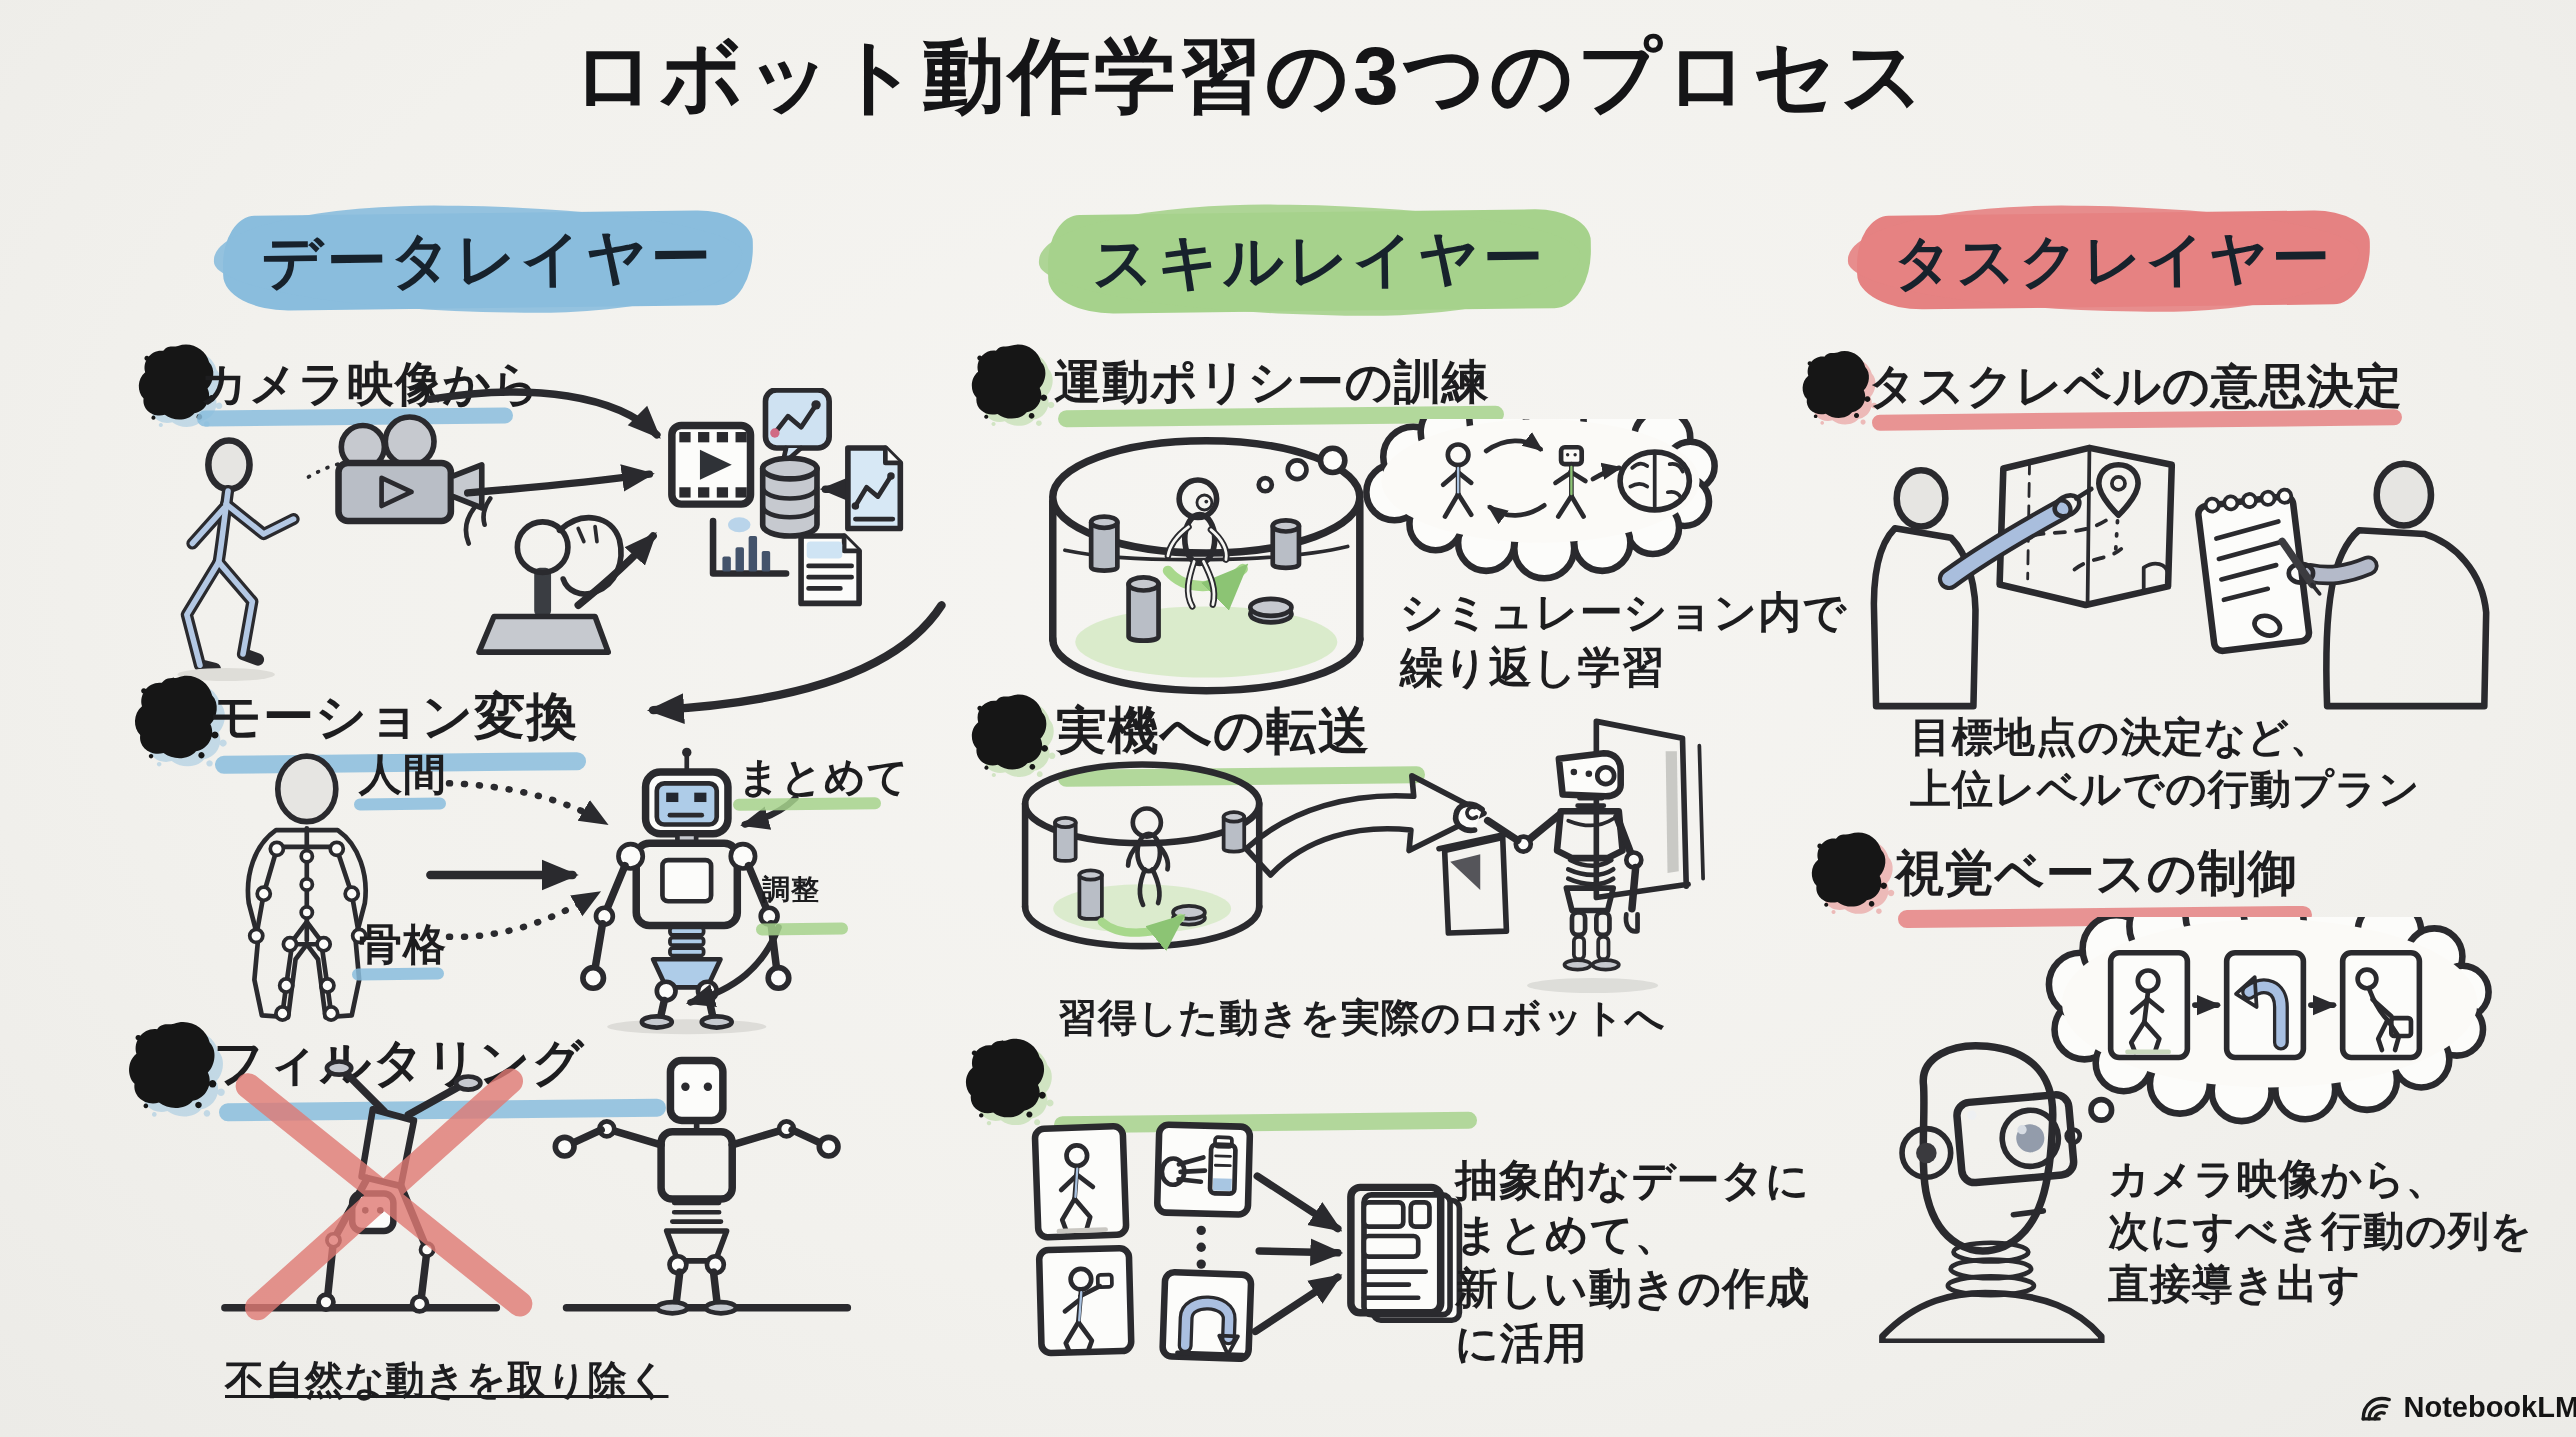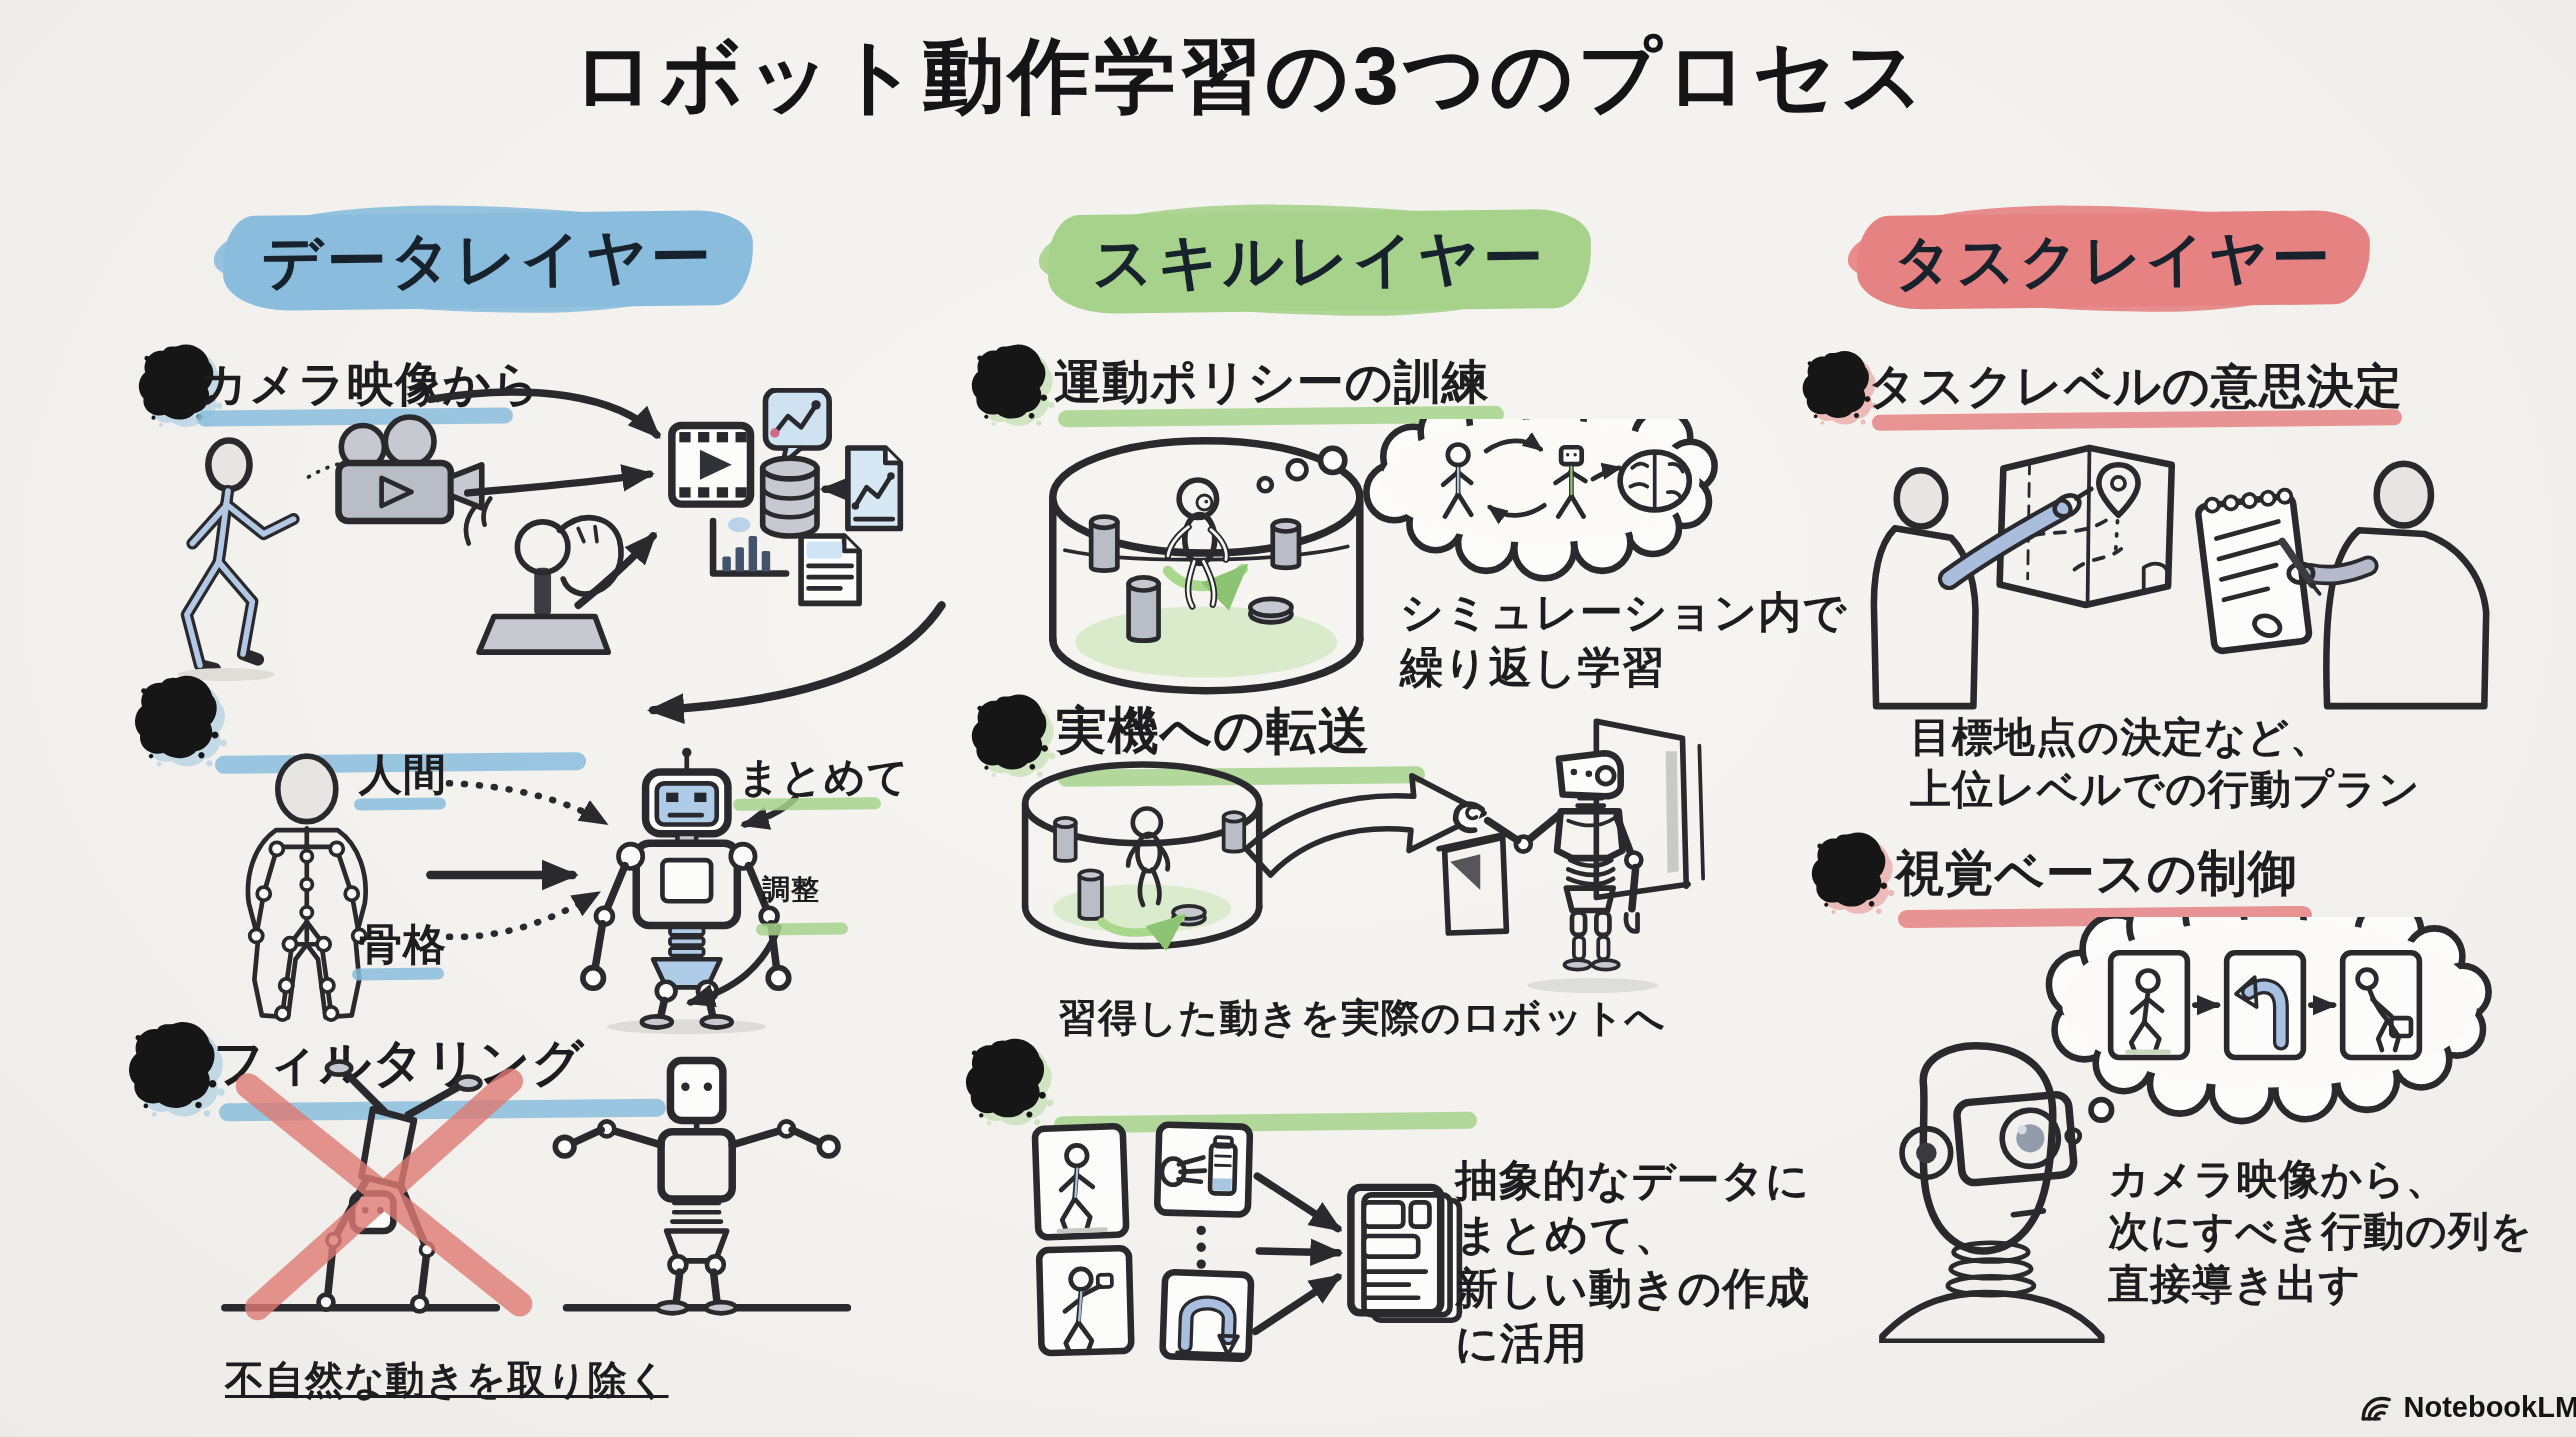--- a/index.html
+++ b/index.html
@@ -142,20 +142,21 @@
     <rect x="712" y="164" width="38" height="18" rx="4" fill="#cfe4f4"></rect>
     <path d="M714,190 L760,190 M714,202 L760,202 M714,214 L748,214" class="sk s5"></path>
   </g>
   <path d="M856,232 C812,300 706,336 548,344" class="sk s9" marker-end="url(#ah)"></path>
 </svg>
 
 <svg class="splat" style="left:133px;top:672px;" width="90" height="90" viewBox="0 0 100 100">
   <use href="#splat" fill="#8abddd" opacity="0.45" transform="translate(9,9)"></use>
       <use href="#splat" fill="#161616"></use>
     </svg>
+<div class="abs jp" style="left:210px;top:684px;font-size:51px;">モーション変換</div>
 <div class="ul" style="left:215px;top:754px;width:371px;height:18px;background:#8abddd;"></div>
 
 <svg class="abs" style="left:140px;top:744px;" width="824" height="292" viewBox="0 0 880 312">
   <g>
     <path d="M145,92 C122,108 112,140 116,170 L126,208 L122,252 L130,290 L158,292 L166,230 L178,214 L190,230 L198,292 L226,290 L234,252 L230,208 L240,170 C244,140 234,108 211,92 Z" class="sk s5" fill="#dcdcd9"></path>
     <ellipse cx="178" cy="48" rx="31" ry="35" class="sk s6 fhead"></ellipse>
     <g class="sk s5">
           <path d="M178,90 L178,210"></path>
           <path d="M146,110 L210,110"></path>
           <path d="M160,214 L196,214 M178,190 L160,214 M178,190 L196,214"></path>

